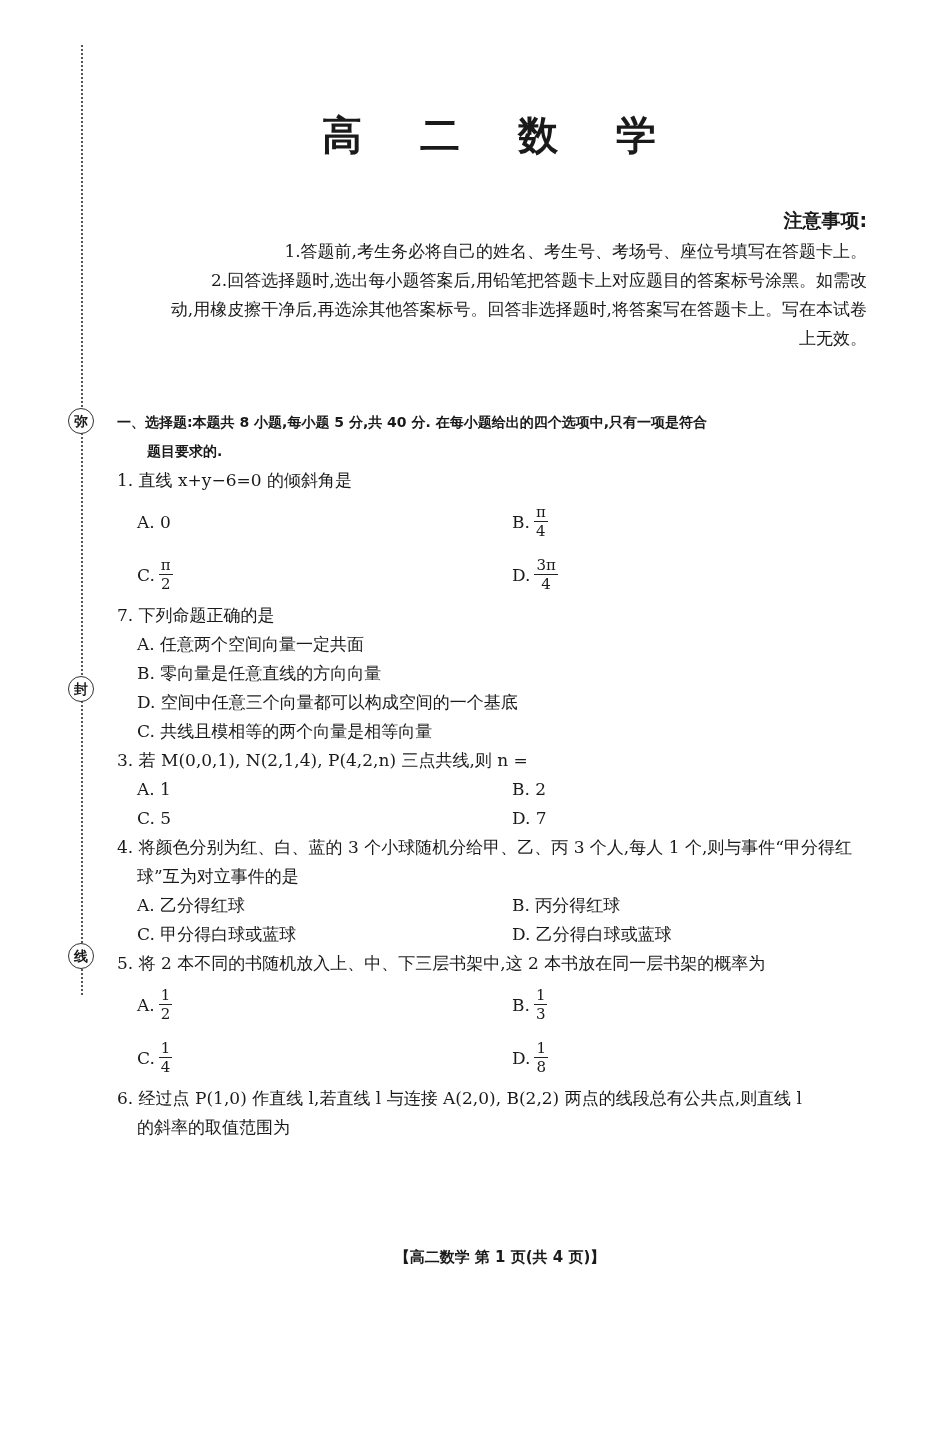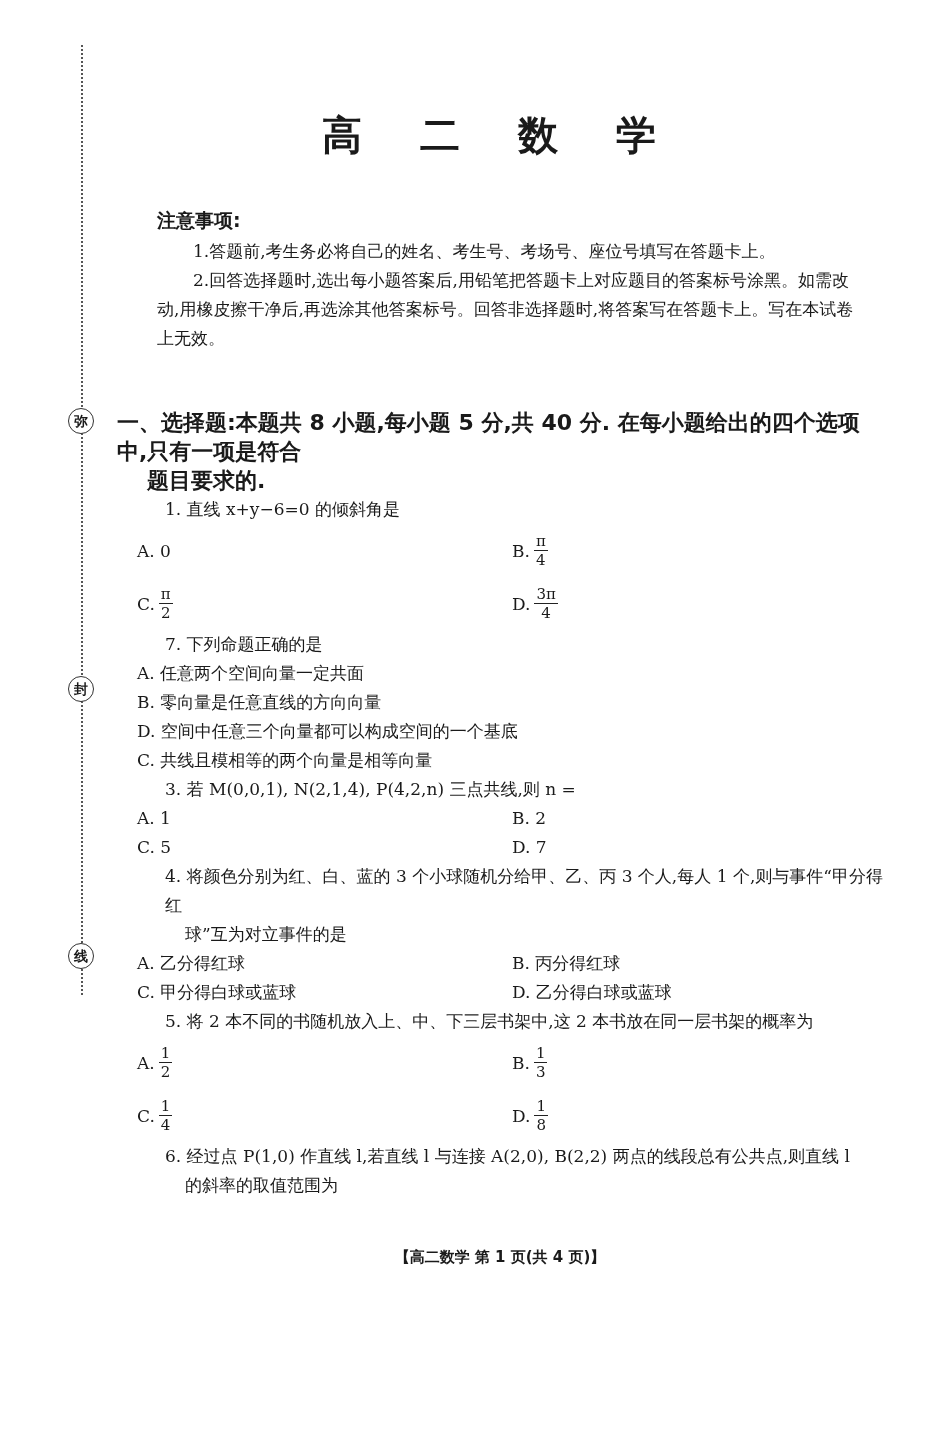--- a/index.html
+++ b/index.html
@@ -3,28 +3,28 @@
 <meta charset="utf-8">
 <style>
   html, body { margin: 0; padding: 0; background: #ffffff; }
   body { width: 950px; height: 1449px; position: relative; overflow: hidden;
          font-family: "DejaVu Serif", "Liberation Serif", serif; color: #1a1a1a; }
   .binding-line { position: absolute; left: 81px; top: 45px; height: 950px; border-left: 2px dotted #555; }
   .seal { position: absolute; left: 68px; width: 24px; height: 24px; border: 1.5px solid #333; border-radius: 50%;
           background: #fff; font-size: 14px; line-height: 24px; text-align: center; font-weight: bold; }
   .title { position: absolute; top: 108px; left: 0; width: 1000px; text-align: center;
            font-family: "DejaVu Sans", sans-serif; font-weight: bold; font-size: 40px; letter-spacing: 22px; }
-  .notice { position: absolute; left: 157px; top: 206px; width: 700px; font-size: 17px; line-height: 29px; }
+  .notice { position: absolute; left: 167px; top: 206px; width: 700px; font-size: 17px; line-height: 29px; text-align: right; }
   .notice-head { font-family: "DejaVu Sans", sans-serif; font-weight: bold; font-size: 19px; margin-bottom: 2px; }
   .notice p { margin: 0; }
   .indent { text-indent: 36px; }
   .content { position: absolute; left: 117px; top: 408px; width: 770px; font-size: 17px; }
-  .section-head { font-family: "DejaVu Sans", sans-serif; font-weight: bold; font-size: 22px; line-height: 29px; }
+  .section-head { font-family: "DejaVu Sans", sans-serif; font-weight: bold; font-size: 14px; line-height: 29px; }
   .section-head .sub { padding-left: 30px; display: block; }
-  .q { line-height: 29px; margin-left: 48px; }
+  .q { line-height: 29px; }
   .opts { padding-left: 20px; }
   .row2 { display: flex; line-height: 29px; }
   .row2 > div { width: 378px; }
   .row1 { line-height: 29px; }
   .frac-row { display: flex; height: 53px; align-items: center; }
   .frac-row > div { width: 378px; display: flex; align-items: center; }
   .frac { display: inline-flex; flex-direction: column; align-items: center; margin-left: 4px; font-size: 15px; line-height: 18px; }
   .frac .num { border-bottom: 1px solid #222; padding: 0 2px; }
   .footer { position: absolute; top: 1248px; left: 0; width: 1000px; text-align: center;
             font-family: "DejaVu Sans", sans-serif; font-weight: bold; font-size: 15px; }

